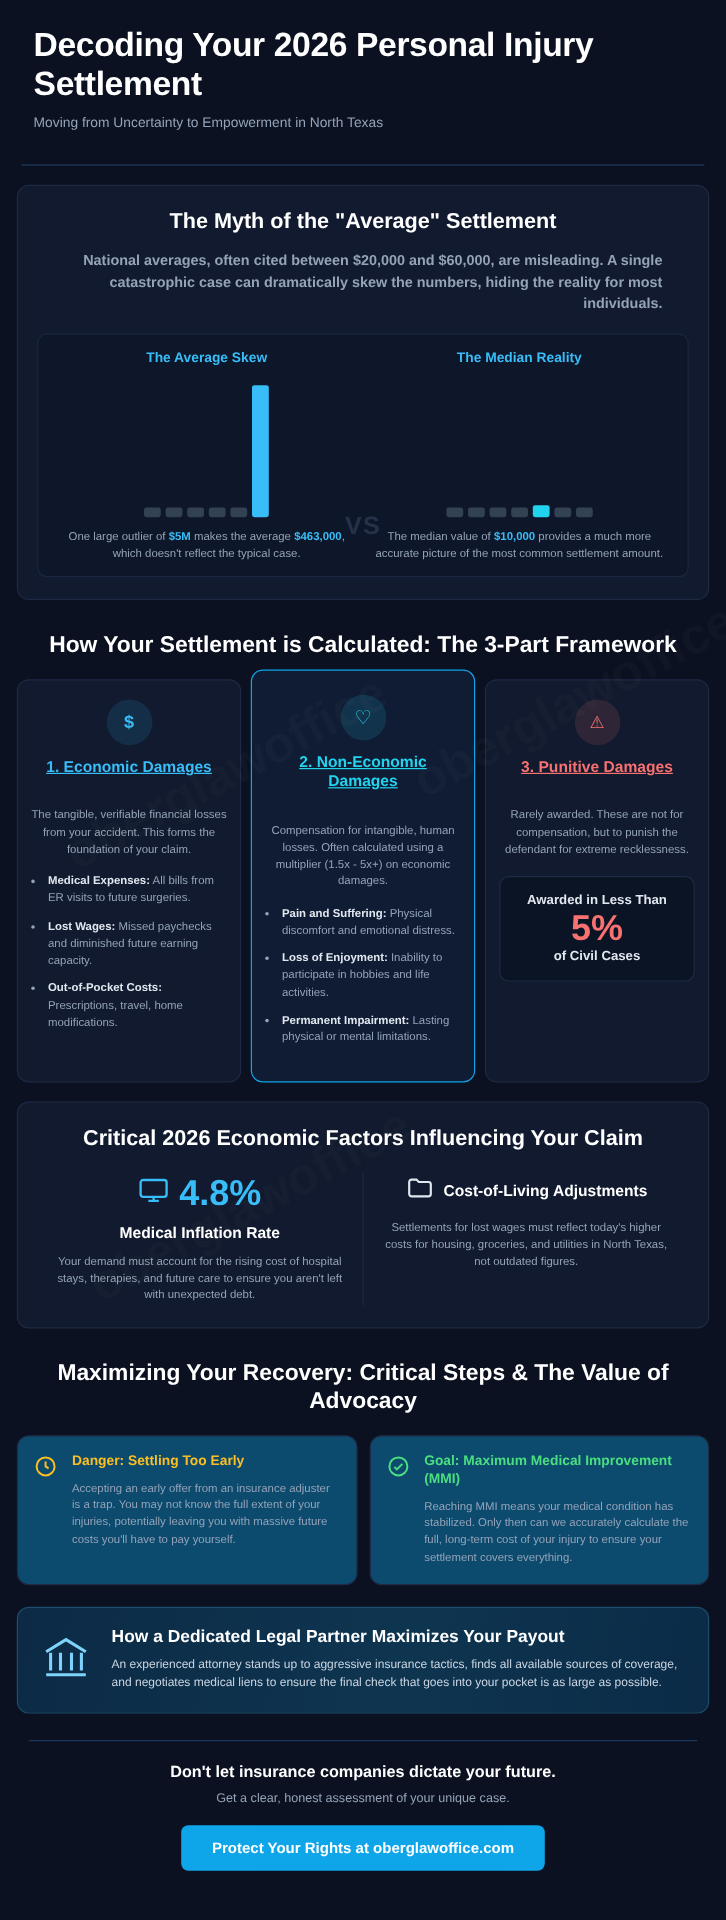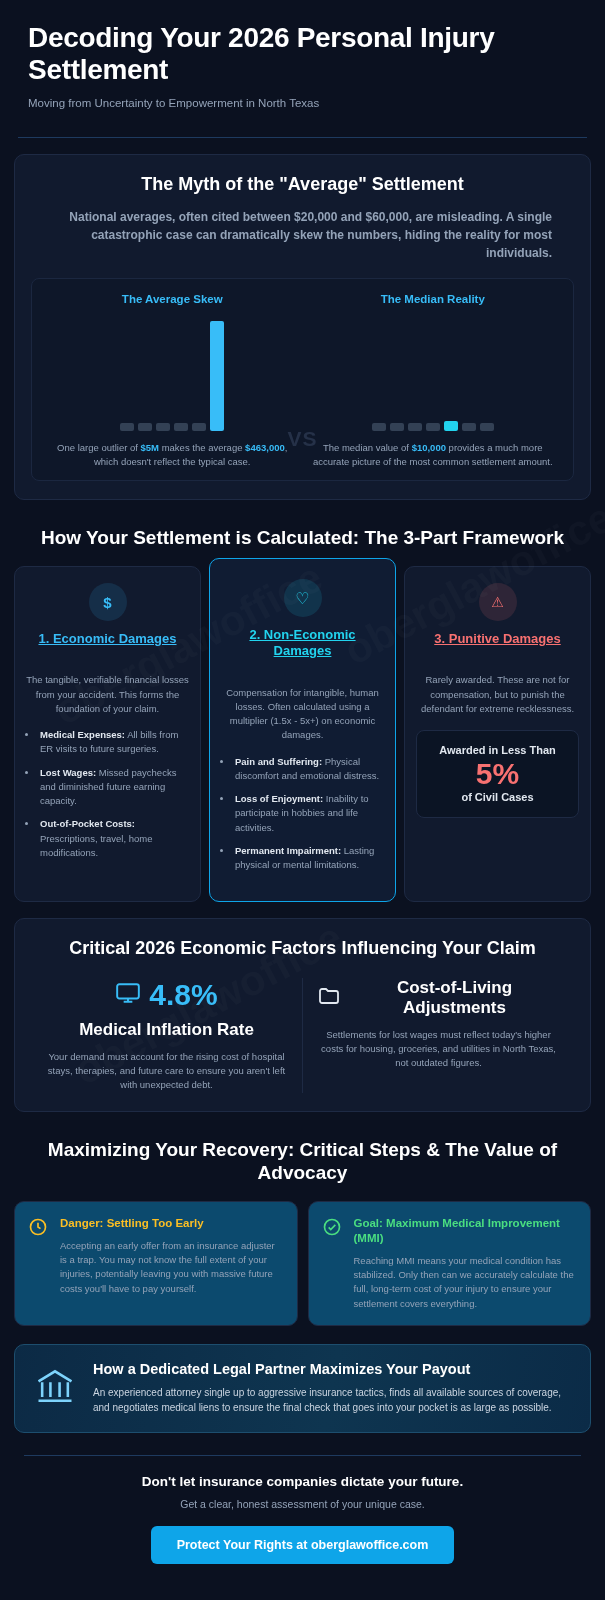--- a/index.html
+++ b/index.html
@@ -149,21 +149,21 @@
 
   
   .factors { display: flex; margin-top: 18px; }
   .factor { flex: 1; padding: 0 14px; text-align: center; }
   .factor + .factor { border-left: 1px solid #1e2a44; }
   .factor-top {
     display: flex; align-items: center; justify-content: center; gap: 8px;
   }
   .factor-pct { font-size: 30px; font-weight: bold; color: #38bdf8; }
   .factor-h {
-    font-size: 17px; font-weight: bold; color: #ffffff; margin-top: 8px;
+    font-size: 13px; font-weight: bold; color: #ffffff; margin-top: 8px;
   }
   .factor-h.inline { margin-top: 0; }
   .factor p {
     font-size: 9.5px; line-height: 1.5; color: #94a3b8; margin-top: 10px;
   }
 
   
   .steps { display: flex; gap: 10px; margin: 16px 14px 0; }
   .step {
     flex: 1;
@@ -378,21 +378,21 @@
   <div class="banner">
     <div class="bico">
       <svg width="44" height="44" viewBox="0 0 24 24" fill="none" stroke="#7dd3fc" stroke-width="1.4">
         <path d="M3 9.5L12 4l9 5.5"></path>
         <path d="M5 10v8M9.5 10v8M14.5 10v8M19 10v8"></path>
         <path d="M3 20h18"></path>
       </svg>
     </div>
     <div>
       <h3>How a Dedicated Legal Partner Maximizes Your Payout</h3>
-      <p>An experienced attorney single up to aggressive insurance tactics, finds all available sources of coverage, and negotiates medical liens to ensure the final check that goes into your pocket is as large as possible.</p>
+      <p>An experienced attorney stands up to aggressive insurance tactics, finds all available sources of coverage, and negotiates medical liens to ensure the final check that goes into your pocket is as large as possible.</p>
     </div>
   </div>
 
   <div class="foot">
     <div class="foot-rule"></div>
     <h4>Don't let insurance companies dictate your future.</h4>
     <p>Get a clear, honest assessment of your unique case.</p>
     <button class="cta">Protect Your Rights at oberglawoffice.com</button>
   </div>
 

